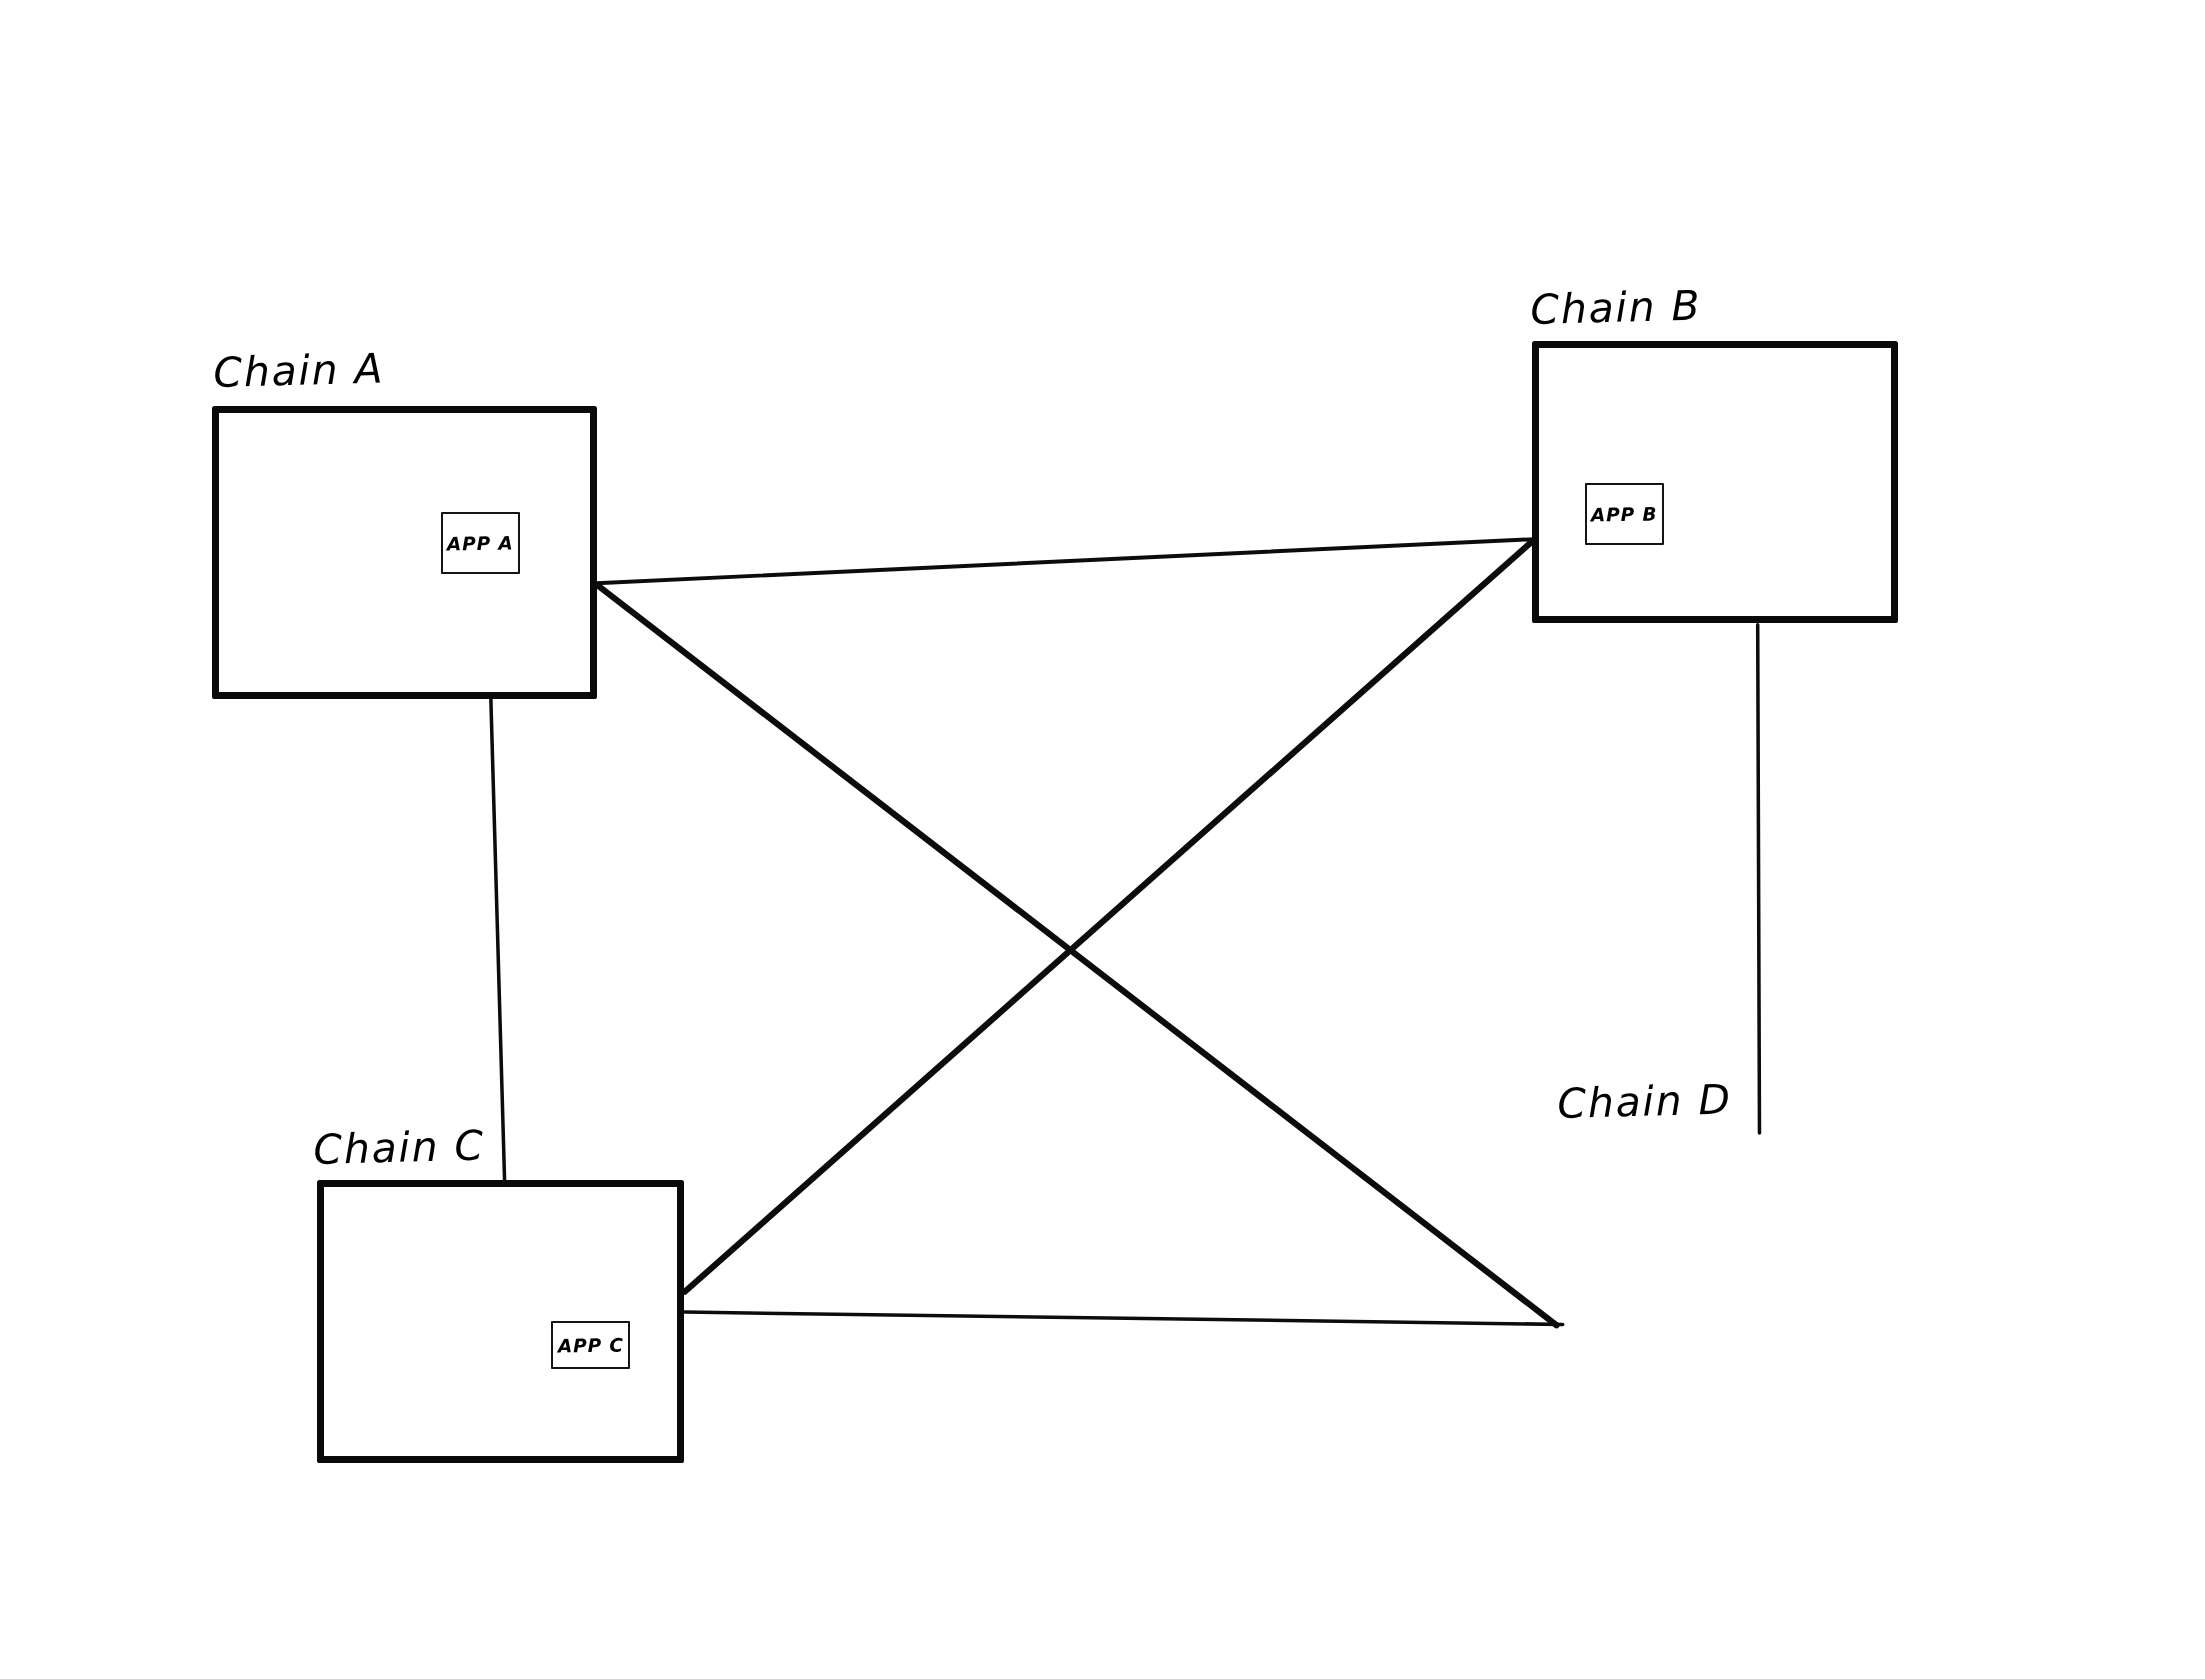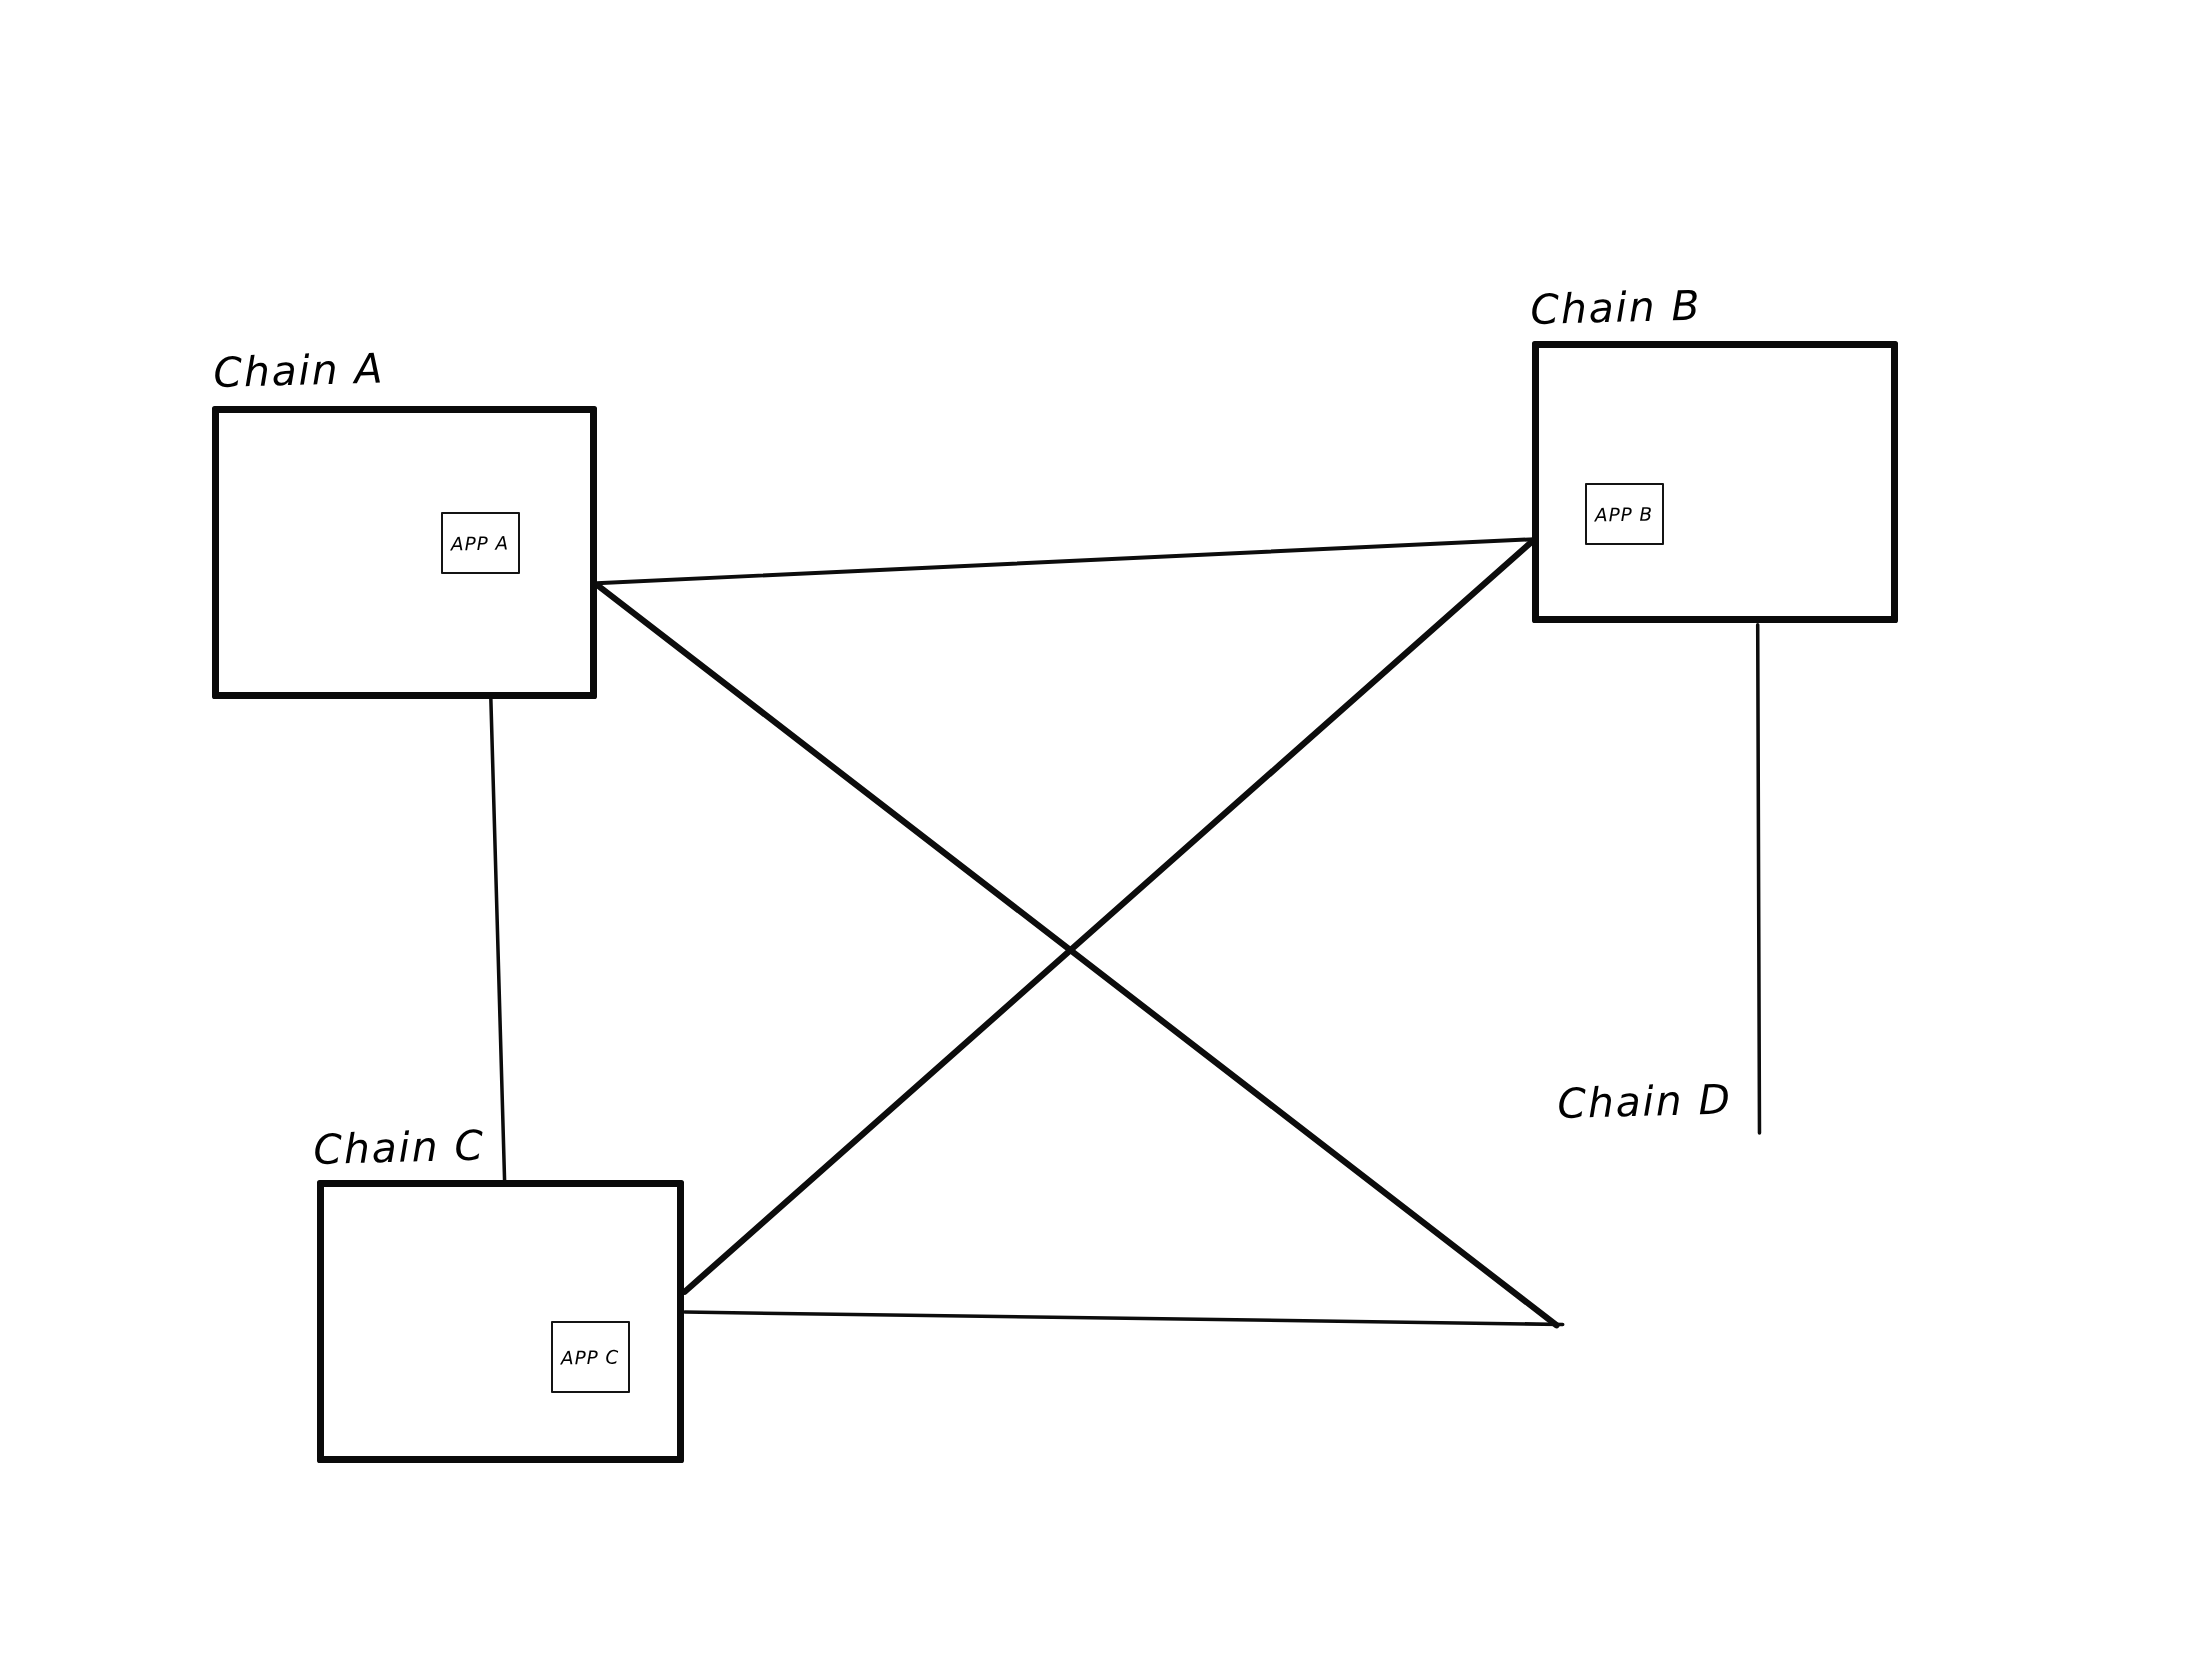--- a/index.html
+++ b/index.html
@@ -23,20 +23,21 @@
   }
   .app-box{
     position:absolute;
     box-sizing:border-box;
     border:2.6px solid #141414;
     border-radius:0.9px;
     background:#ffffff;
     display:flex;
     align-items:center;
     justify-content:center;
+    font-weight:bold;
   }
   .app-label{
     font-size:18.5px;
     font-style:italic;
     letter-spacing:0.9px;
     white-space:nowrap;
     transform:rotate(-1deg);
   }
   .chain-label{
     position:absolute;
@@ -71,21 +72,21 @@
 
   <div class="chain-label" style="left:1531px;top:286px">Chain B</div>
   <div class="chain-box" style="left:1532px;top:341px;width:366px;height:282px">
     <div class="app-box" style="left:46px;top:135px;width:79px;height:62px">
       <span class="app-label">APP B</span>
     </div>
   </div>
 
   <div class="chain-label" style="left:314px;top:1126px">Chain C</div>
   <div class="chain-box" style="left:317px;top:1180px;width:367px;height:283px">
-    <div class="app-box" style="left:227px;top:134px;width:79px;height:72px">
+    <div class="app-box" style="left:227px;top:134px;width:79px;height:48px">
       <span class="app-label">APP C</span>
     </div>
   </div>
 
   <div class="chain-label" style="left:1558px;top:1080px">Chain D</div>
 
 </div>
 
 
 </body></html>

